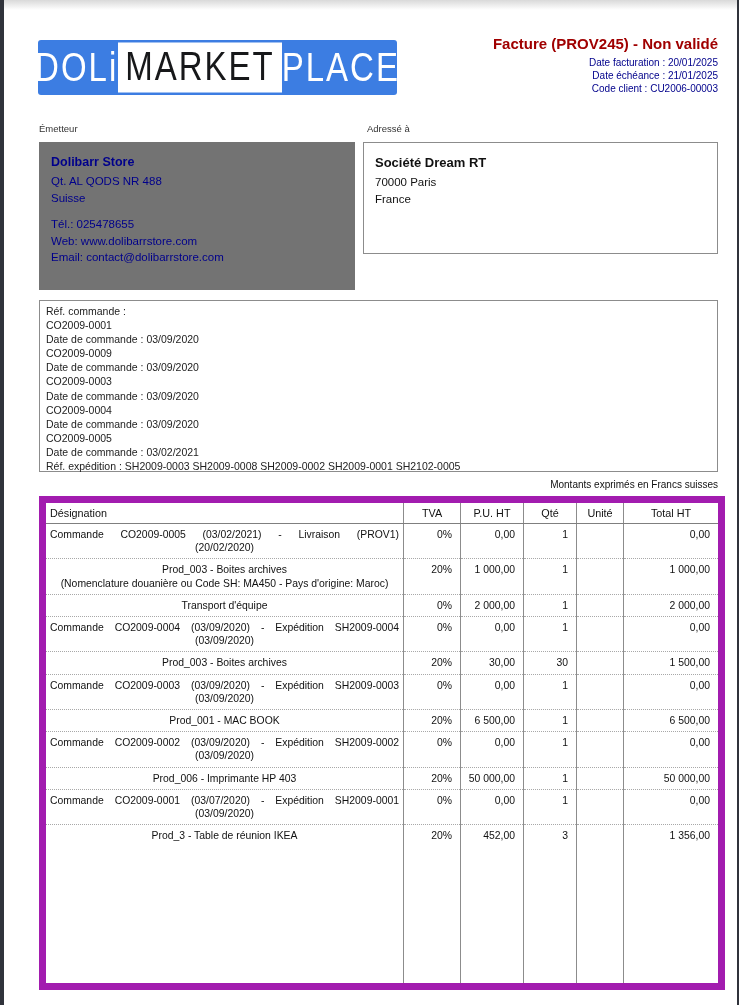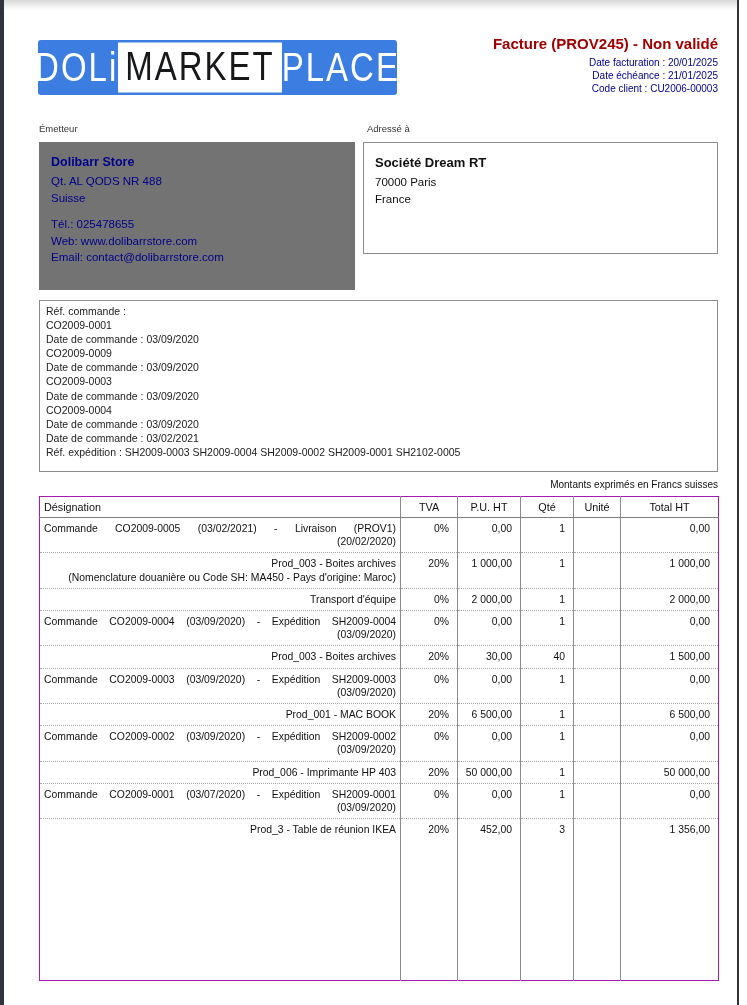--- a/index.html
+++ b/index.html
@@ -43,30 +43,30 @@
   .ref-box { position:absolute; left:35px; top:300px; width:679px; height:172px;
              border:1px solid #8c8c8c; padding:3px 6px 0 6px; color:#222;
              font-size:10.5px; line-height:14.1px; }
 
   .currency-note { position:absolute; left:35px; top:479px; width:679px; text-align:right;
                    font-size:10px; color:#111; }
 
   
   .table-wrap { position:absolute; left:35px; top:496px; width:679px; }
   table.items { border-collapse:collapse; table-layout:fixed; width:679px;
-                font-size:10.4px; color:#111; border:1px solid #a21caf; }
+                font-size:10.4px; color:#111; border:7px solid #a21caf; }
   .items th { font-weight:normal; font-size:10.8px; padding:4px 2px; text-align:center;
               border-bottom:1px solid #7f7f7f; }
   .items th.left { text-align:left; padding-left:4px; }
   .items th + th, .items td + td { border-left:1px solid #8c8c8c; }
   .items td { vertical-align:top; padding:4px; line-height:13.2px; }
   .items td.num { text-align:right; padding-right:8px; padding-left:2px; }
   .items tr.dotted td { border-bottom:1px dotted #a8a8a8;margin-left:44px; }
   .items tr.filler td { height:140px; }
-  .dline { text-align:right; }
+  .dline { text-align:center; }
   .dline.just { text-align:justify; text-align-last:justify; }
 </style>
 </head>
 <body>
 
 <div class="viewport">
   <div class="edge-left"></div>
   <div class="top-shadow"></div>
   <div class="edge-right"></div>
 
@@ -111,22 +111,23 @@
     <div class="ref-box">
         <div>Réf. commande :</div>
         <div>CO2009-0001</div>
         <div>Date de commande : 03/09/2020</div>
         <div>CO2009-0009</div>
         <div>Date de commande : 03/09/2020</div>
         <div>CO2009-0003</div>
         <div>Date de commande : 03/09/2020</div>
         <div>CO2009-0004</div>
         <div>Date de commande : 03/09/2020</div>
+        <div>CO2009-0005</div>
         <div>Date de commande : 03/02/2021</div>
-        <div>Réf. expédition : SH2009-0003 SH2009-0004 SH2009-0002 SH2009-0001 SH2102-0005</div>
+        <div>Réf. expédition : SH2009-0003 SH2009-0008 SH2009-0002 SH2009-0001 SH2102-0005</div>
       </div>
 
     <div class="currency-note">Montants exprimés en Francs suisses</div>
 
     <div class="table-wrap">
       <table class="items">
         <colgroup>
           <col style="width:361px">
             <col style="width:57px">
             <col style="width:63px">
@@ -187,21 +188,21 @@
               <td class="num">1</td>
               <td class="num"></td>
               <td class="num">0,00</td>
             </tr>
             <tr class="dotted">
               <td>
                 <div class="dline">Prod_003 - Boites archives</div>
               </td>
               <td class="num">20%</td>
               <td class="num">30,00</td>
-              <td class="num">40</td>
+              <td class="num">30</td>
               <td class="num"></td>
               <td class="num">1 500,00</td>
             </tr>
             <tr class="dotted">
               <td>
                 <div class="dline just">Commande CO2009-0003 (03/09/2020) - Expédition SH2009-0003</div>
                 <div class="dline">(03/09/2020)</div>
               </td>
               <td class="num">0%</td>
               <td class="num">0,00</td>

